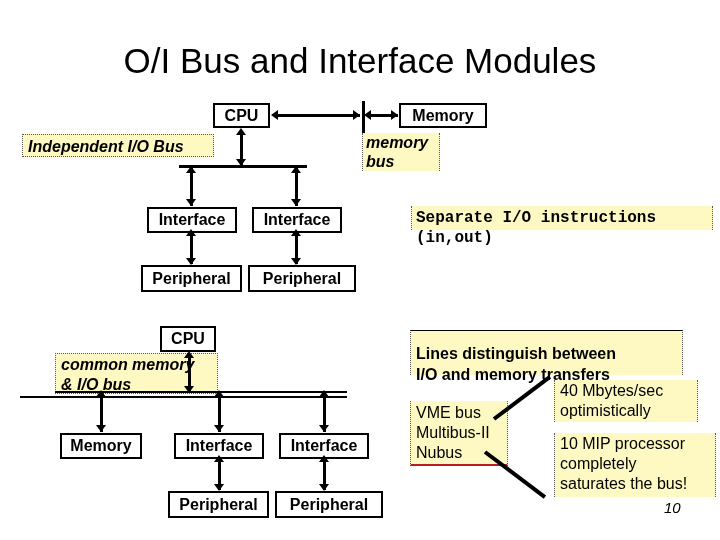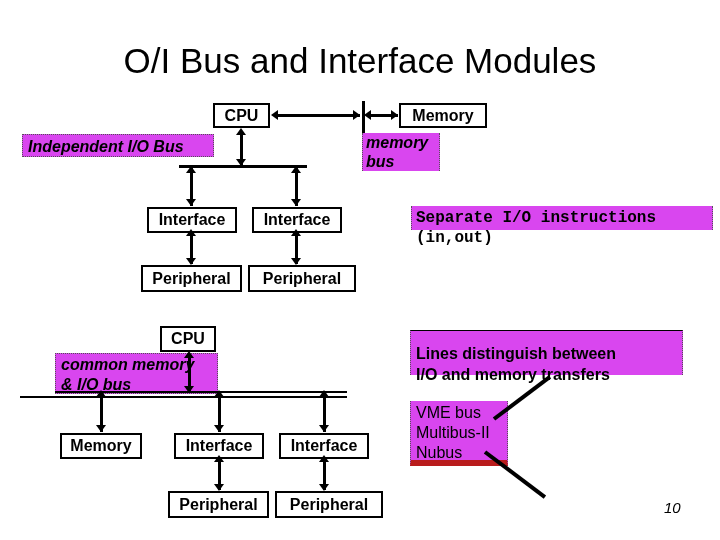--- a/index.html
+++ b/index.html
@@ -92,37 +92,37 @@
   .ar-right {
     border-top: 5px solid transparent;
     border-bottom: 5px solid transparent;
     border-left: 7px solid #000;
   }
 
   
   .callout {
     position: absolute;
     box-sizing: border-box;
-    background: #d946ef;
+    background: #fef9c3;
     font-size: 16px;
     line-height: 19px;
     white-space: pre-line;
   }
   .callout.bold { font-weight: bold; }
   .callout.italic { font-style: italic; }
 
   .bdr-dotted-sides {
     border-left: 1px dotted #555;
     border-right: 1px dotted #555;
   }
   .bdr-box-dotted {
     border: 1px dotted #555;
   }
   .bdr-top-solid { border-top: 1px solid #000; }
-  .bdr-bottom-solid { border-bottom: 6px solid #b91c1c; }
+  .bdr-bottom-solid { border-bottom: 2px solid #b91c1c; }
 
   
   .pointer {
     position: absolute;
     background: #000;
     height: 4px;
     transform-origin: 0 50%;
   }
 
   .page-number {
@@ -230,17 +230,22 @@
     I/O and memory transfers</div>
 
   <div class="callout bdr-dotted-sides bdr-bottom-solid" style="left:410px; top:401px; width:98px; height:65px; padding:2px 5px; line-height:20px;">VME bus
 Multibus-II
 Nubus</div>
 
   <div class="pointer" style="left:494px; top:417px; width:70px; transform:rotate(-37deg);"></div>
 
   <div class="pointer" style="left:485px; top:450px; width:75px; transform:rotate(37deg);"></div>
 
-
+  <div class="callout bdr-dotted-sides" style="left:554px; top:380px; width:144px; height:42px; padding:1px 5px; line-height:20px;">40 Mbytes/sec
+optimistically</div>
+
+  <div class="callout bdr-dotted-sides" style="left:554px; top:433px; width:162px; height:64px; padding:1px 5px; line-height:20px;">10 MIP processor
+completely
+saturates the bus!</div>
 
   <div class="page-number" style="left:664px; top:499px;font-style:italic;">10</div>
 
 </div>
 
 </body></html>

